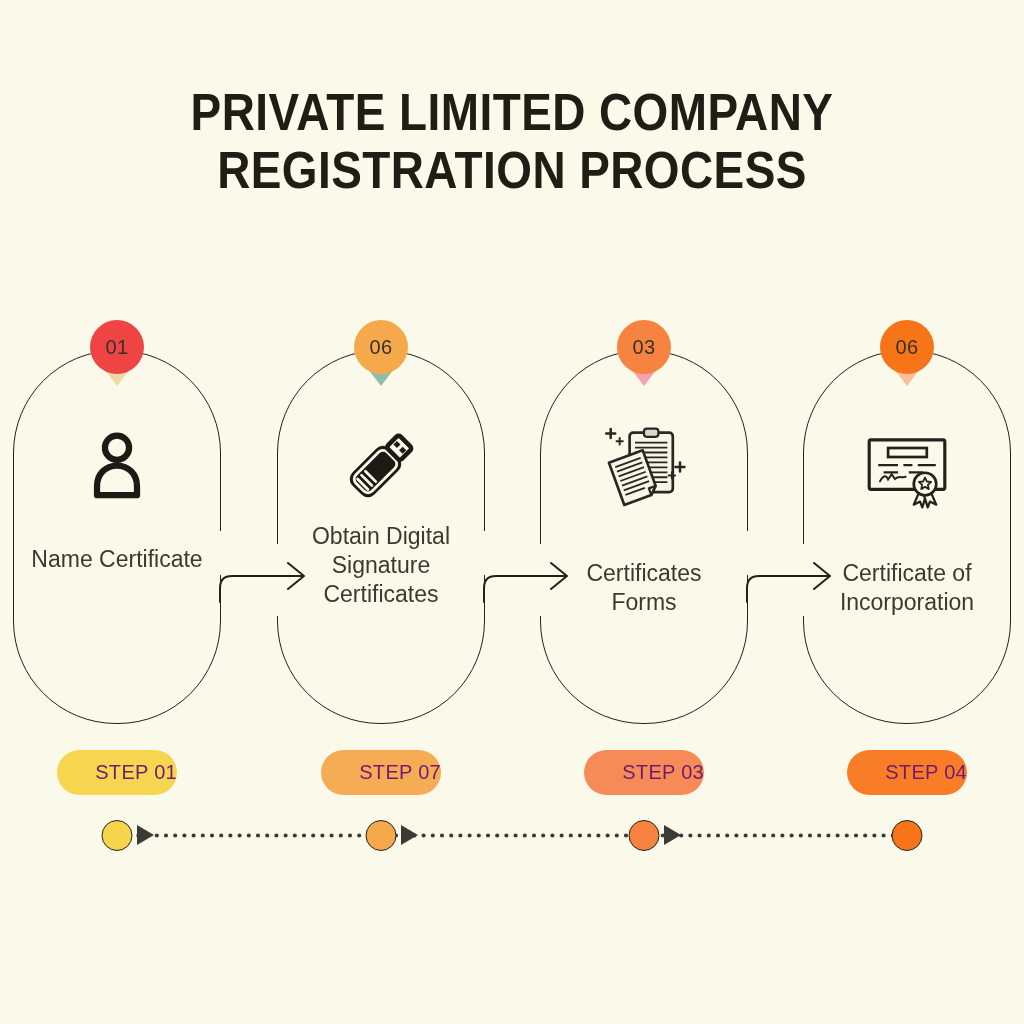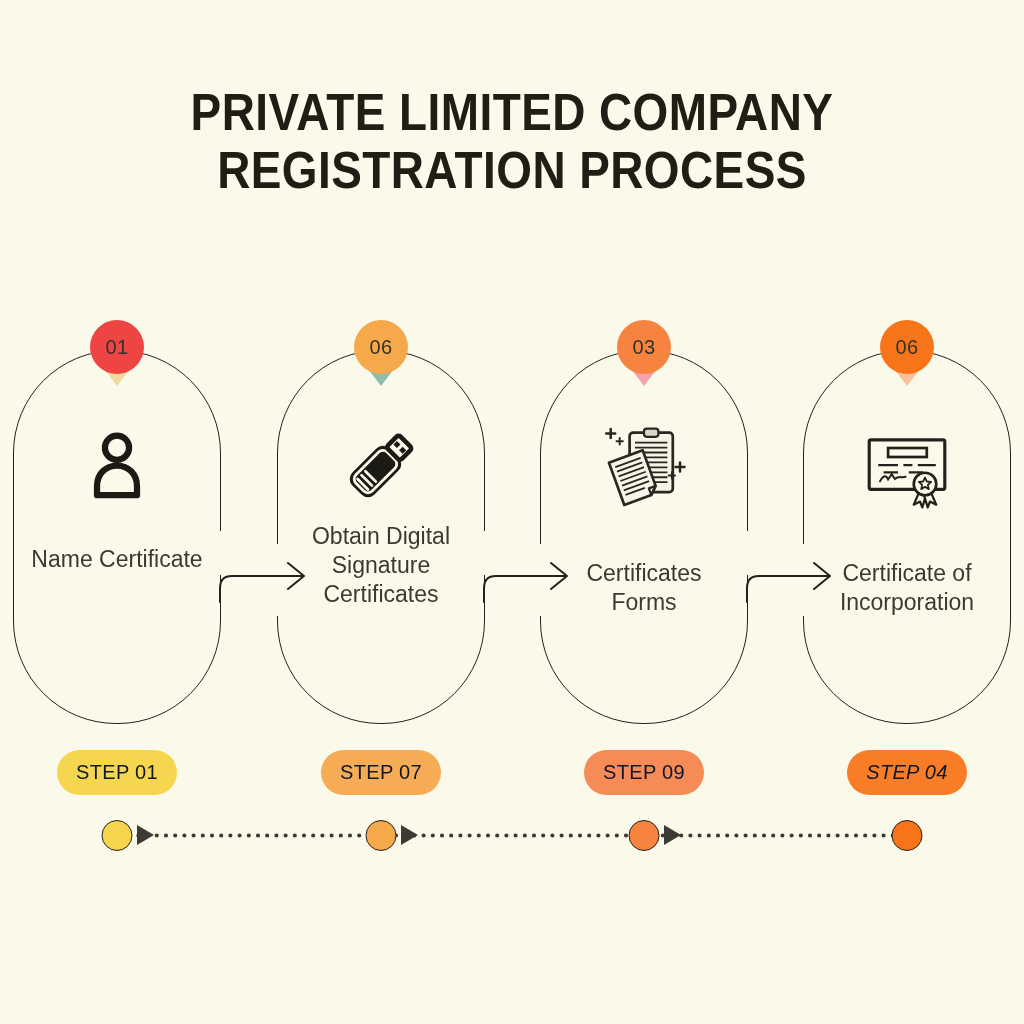--- a/index.html
+++ b/index.html
@@ -22,21 +22,21 @@
            clip-path:polygon(0 0,100% 0,50% 100%);}
   .badge{left:0;top:292px;width:54px;height:54px;border-radius:50%;z-index:4;
          display:flex;align-items:center;justify-content:center;
          font-size:20px;color:#35322A;letter-spacing:.5px;}
   .icon-wrap{left:0;top:392px;width:92px;height:92px;z-index:2;
              display:flex;align-items:center;justify-content:center;}
   .label{left:0;width:178px;text-align:center;z-index:3;
          color:#3B3A30;font-size:23px;line-height:29px;}
   .lt1{top:517px;} .lt2{top:494px;} .lt3{top:531px;} .lt4{top:531px;text-align:center;}
   .pill{left:0;top:722px;width:120px;height:45px;border-radius:23px;z-index:2;
-        text-align:center;line-height:45px;font-size:20px;color:#0f172a;letter-spacing:.3px;}
+        text-align:right;line-height:45px;font-size:20px;color:#701a75;letter-spacing:.3px;}
   .dot{left:0;top:792px;width:31px;height:31px;border-radius:50%;
        border:1.5px solid #23211C;z-index:3;box-sizing:border-box;}
   .tri{transform:none;left:20px;top:797px;width:17px;height:20px;background:#3B3B33;
        clip-path:polygon(0 0,100% 50%,0 100%);z-index:3;}
 
   
   #overlay{position:absolute;inset:0;z-index:2;pointer-events:none;}
 </style>
 </head>
 <body>
@@ -131,21 +131,21 @@
           <path d="M23 45 H53 M23 50.5 H53 M23 56 H53 M23 61.5 H53 M23 67 H53 M23 72.5 H53 M23 78 H46" stroke="#2A2722" stroke-width="2"></path>
         </g>
         <path d="M13 9 V19 M8 14 H18" stroke="#2A2722" stroke-width="2.8" stroke-linecap="round"></path>
         <path d="M23 19 V26 M19.5 22.5 H26.5" stroke="#2A2722" stroke-width="2.2" stroke-linecap="round"></path>
         <path d="M90 46 V56 M85 51 H95" stroke="#2A2722" stroke-width="2.8" stroke-linecap="round"></path>
         <path d="M81 57 V64 M77.5 60.5 H84.5" stroke="#2A2722" stroke-width="2.2" stroke-linecap="round"></path>
       </svg>
     </div>
     <div class="label lt3">Certificates Forms</div>
     <div class="pill" style="background-color: rgb(247, 139, 88);">
-      <span>STEP 09</span>
+      <span>STEP 03</span>
     </div>
     <div class="dot" style="background-color: rgb(246, 131, 63);"></div>
     <div class="tri"></div>
   </div>
 
   <div class="step-col" style="--cx:907px">
     <div class="card"></div>
     <div class="pointer" style="background-color: rgb(249, 192, 155);"></div>
     <div class="badge" style="background-color: rgb(248, 116, 24);">
       <span>06</span>
@@ -157,19 +157,19 @@
         <path d="M18 49 H40 M46 49 H56 M62 49 H82" stroke="#23211C" stroke-width="2.5"></path>
         <path d="M24 57 H40 M52 57 H68" stroke="#23211C" stroke-width="2.5"></path>
         <path d="M20 67 C24 60 27 60 29 65 L33 59 L36.5 64.5 C40.5 60.5 44.5 63.5 48.5 62" fill="none" stroke="#23211C" stroke-width="2.2" stroke-linecap="round"></path>
         <path d="M63.5 79 L57.5 93 L64.5 89.5 L67 96 L71 83" fill="#FBFAEA" stroke="#23211C" stroke-width="2.5" stroke-linejoin="round"></path>
         <path d="M76.5 79 L82.5 93 L75.5 89.5 L73 96 L69 83" fill="#FBFAEA" stroke="#23211C" stroke-width="2.5" stroke-linejoin="round"></path>
         <circle cx="70" cy="70" r="12.5" fill="#FBFAEA" stroke="#23211C" stroke-width="3"></circle>
         <polygon points="70,62.8 72,67.2 76.8,67.7 73.2,70.9 74.2,75.7 70,73.1 65.8,75.7 66.8,70.9 63.2,67.7 68,67.2" fill="none" stroke="#23211C" stroke-width="2" stroke-linejoin="round"></polygon>
       </svg>
     </div>
     <div class="label lt4">Certificate of Incorporation</div>
-    <div class="pill" style="background-color: rgb(248, 125, 38); font-style: italic;">
+    <div class="pill" style="background-color: rgb(248, 125, 38);">
       <span>STEP 04</span>
     </div>
     <div class="dot" style="background-color: rgb(248, 116, 24);"></div>
   </div>
 
 </div>
 
 </body></html>

